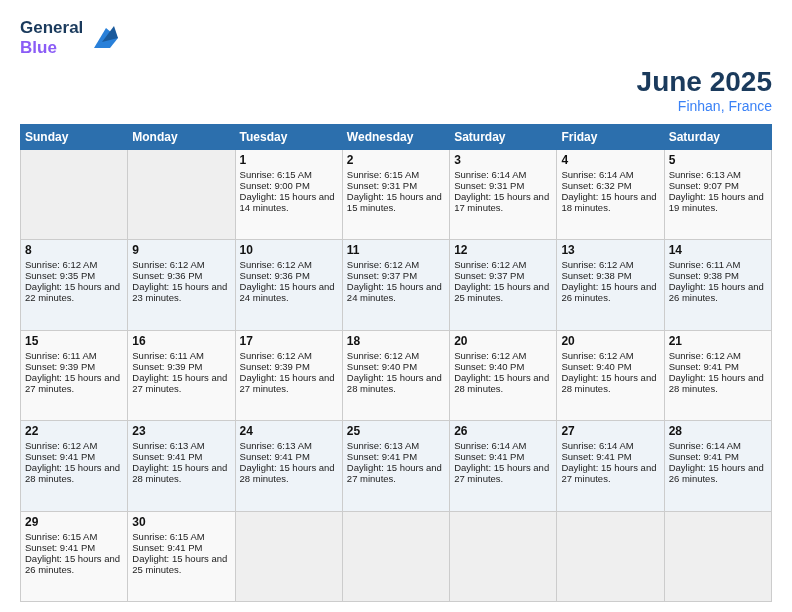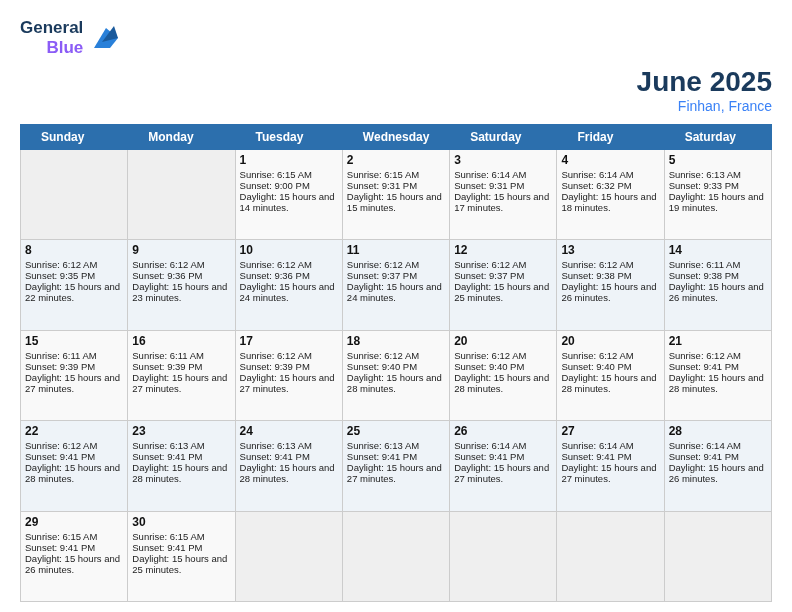--- a/index.html
+++ b/index.html
@@ -47,21 +47,21 @@
       width: 100%;
       table-layout: fixed;
     }
     .calendar thead tr {
       background: #2c6fad;
     }
     .calendar thead th {
       color: #fff;
       font-size: 12px;
       font-weight: bold;
-      padding: 5px 20px;
+      padding: 5px 4px;
       border: 1px solid #2c6fad;
       text-align: left;
     }
     .calendar tbody td {
       border: 1px solid #ccc;
       vertical-align: top;
       padding: 3px 4px;
       font-size: 9.5px;
       color: #222;
       background: #fff;
@@ -88,21 +88,21 @@
     }
   </style>
 </head>
 <body>
 
 <div class="page">
   <div class="header">
     <div class="logo">
       <div>
         <div style="display:flex;align-items:center;">
-          <div style="font-size:17px;font-weight:bold;color:#1a3a5c;line-height:1.15;text-align:right;">
+          <div style="font-size:17px;font-weight:bold;color:#1a3a5c;line-height:1.15;">
             General<br><span style="color:#8b5cf6;">Blue</span>
           </div>
           <svg width="32" height="32" viewBox="0 0 32 32" style="margin-left:3px;margin-top:-4px;">
             <polygon points="8,28 20,8 32,18 24,28" fill="#2980d9"></polygon>
             <polygon points="16,22 28,6 32,18" fill="#1a5a9c"></polygon>
           </svg>
         </div>
       </div>
     </div>
     <div class="title-block">
@@ -124,21 +124,21 @@
         </tr>
     </thead>
     <tbody id="calendar-body">
         <tr>
           <td class="empty"></td>
           <td class="empty"></td>
           <td><span class="day-num">1</span><span>Sunrise: 6:15 AM</span><br><span>Sunset: 9:00 PM</span><br><span>Daylight: 15 hours and 14 minutes.</span></td>
           <td><span class="day-num">2</span><span>Sunrise: 6:15 AM</span><br><span>Sunset: 9:31 PM</span><br><span>Daylight: 15 hours and 15 minutes.</span></td>
           <td><span class="day-num">3</span><span>Sunrise: 6:14 AM</span><br><span>Sunset: 9:31 PM</span><br><span>Daylight: 15 hours and 17 minutes.</span></td>
           <td><span class="day-num">4</span><span>Sunrise: 6:14 AM</span><br><span>Sunset: 6:32 PM</span><br><span>Daylight: 15 hours and 18 minutes.</span></td>
-          <td><span class="day-num">5</span><span>Sunrise: 6:13 AM</span><br><span>Sunset: 9:33 PM</span><br><span>Daylight: 15 hours and 19 minutes.</span></td>
+          <td><span class="day-num">5</span><span>Sunrise: 6:13 AM</span><br><span>Sunset: 9:07 PM</span><br><span>Daylight: 15 hours and 19 minutes.</span></td>
         </tr>
         <tr>
           <td><span class="day-num">8</span><span>Sunrise: 6:12 AM</span><br><span>Sunset: 9:35 PM</span><br><span>Daylight: 15 hours and 22 minutes.</span></td>
           <td><span class="day-num">9</span><span>Sunrise: 6:12 AM</span><br><span>Sunset: 9:36 PM</span><br><span>Daylight: 15 hours and 23 minutes.</span></td>
           <td><span class="day-num">10</span><span>Sunrise: 6:12 AM</span><br><span>Sunset: 9:36 PM</span><br><span>Daylight: 15 hours and 24 minutes.</span></td>
           <td><span class="day-num">11</span><span>Sunrise: 6:12 AM</span><br><span>Sunset: 9:37 PM</span><br><span>Daylight: 15 hours and 24 minutes.</span></td>
           <td><span class="day-num">12</span><span>Sunrise: 6:12 AM</span><br><span>Sunset: 9:37 PM</span><br><span>Daylight: 15 hours and 25 minutes.</span></td>
           <td><span class="day-num">13</span><span>Sunrise: 6:12 AM</span><br><span>Sunset: 9:38 PM</span><br><span>Daylight: 15 hours and 26 minutes.</span></td>
           <td><span class="day-num">14</span><span>Sunrise: 6:11 AM</span><br><span>Sunset: 9:38 PM</span><br><span>Daylight: 15 hours and 26 minutes.</span></td>
         </tr>

